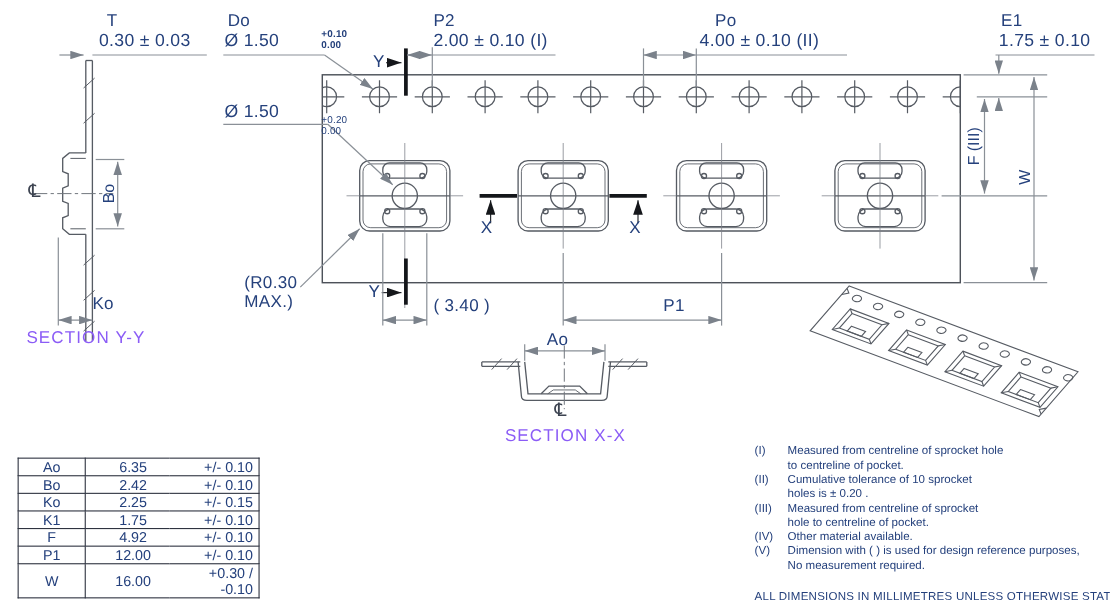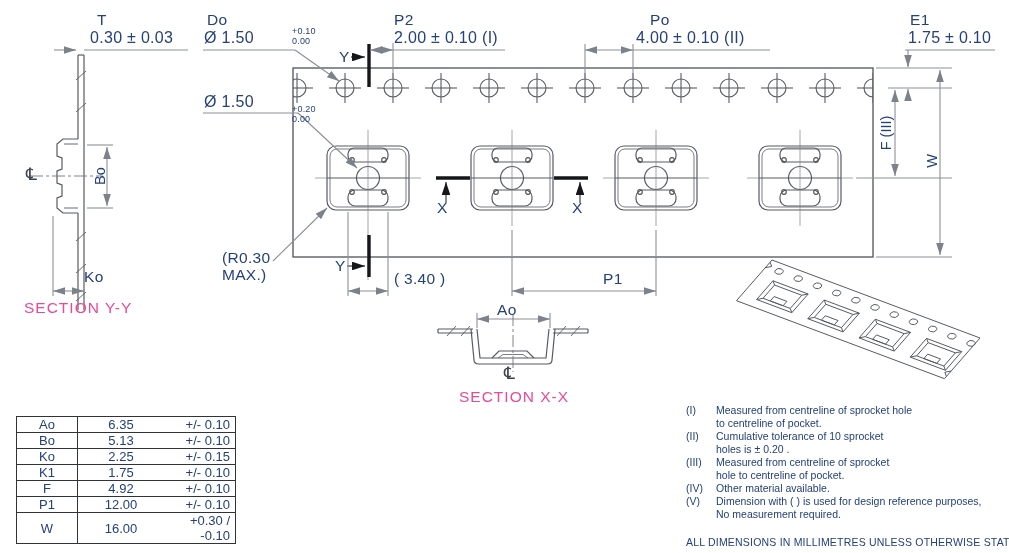--- a/index.html
+++ b/index.html
@@ -3,21 +3,21 @@
 <meta charset="utf-8">
 <style>
   html,body{margin:0;padding:0;background:#fff;}
   #canvas{position:relative;width:1009px;height:553px;background:#ffffff;overflow:hidden;
           font-family:"Liberation Sans","DejaVu Sans",sans-serif;}
   svg{position:absolute;left:0;top:0;}
   .lbl{position:absolute;color:#25417c;font-size:15.5px;letter-spacing:.3px;white-space:nowrap;}
   .big{font-size:16px;}
   .stack{position:absolute;color:#25417c;font-size:9px;line-height:9.5px;letter-spacing:.2px;}
   .rot{position:absolute;color:#25417c;font-size:14.5px;text-align:center;transform:rotate(-90deg);white-space:nowrap;}
-  .sec-title{position:absolute;color:#ec4899;font-size:15.5px;letter-spacing:1px;white-space:nowrap;}
+  .sec-title{position:absolute;color:#8b5cf6;font-size:15.5px;letter-spacing:1px;white-space:nowrap;}
   .cl{position:absolute;color:#3c4350;font-size:17px;font-family:"DejaVu Sans",sans-serif;}
   
   .spec-table{position:absolute;left:16px;top:416px;border-collapse:collapse;}
   .spec-table td{border:1.6px solid #2e3340;color:#24407c;font-size:13px;height:15px;padding:0 4px;}
   .spec-table .c1{width:52px;text-align:center;}
   .spec-table .c2{width:58px;text-align:center;padding-left:14px;border-right:none;}
   .spec-table .c3{width:72px;text-align:right;border-left:none;padding-right:5px;}
   
   .notes{position:absolute;left:686px;top:404px;width:306px;color:#24407c;font-size:10.5px;line-height:13px;}
   .note-row{display:flex;}
@@ -315,21 +315,21 @@
         <rect x="224" y="49" width="16" height="8" vector-effect="non-scaling-stroke"></rect>
       </g>
     </g>
   </svg>
 
   <div class="lbl" style="left:97px;top:11px;">T</div>
   <div class="lbl big" style="left:90px;top:29px;">0.30 ± 0.03</div>
 
   <div class="lbl" style="left:207px;top:11px;">Do</div>
   <div class="lbl big" style="left:204px;top:29px;">Ø 1.50</div>
-  <div class="stack" style="left:292px;top:27px;">
+  <div class="stack" style="left:292px;top:27px;font-weight:bold;">
     <div>+0.10</div>
     <div>0.00</div>
   </div>
 
   <div class="lbl big" style="left:204px;top:93px;">Ø 1.50</div>
   <div class="stack" style="left:292px;top:91px;margin-top:14px;">
     <div>+0.20</div>
     <div>0.00</div>
   </div>
 
@@ -368,21 +368,21 @@
 
   <table class="spec-table">
     <tbody>
         <tr>
           <td class="c1">Ao</td>
           <td class="c2">6.35</td>
           <td class="c3">+/- 0.10</td>
         </tr>
     <tr>
           <td class="c1">Bo</td>
-          <td class="c2">5.13</td>
+          <td class="c2">2.42</td>
           <td class="c3">+/- 0.10</td>
         </tr>
     <tr>
           <td class="c1">Ko</td>
           <td class="c2">2.25</td>
           <td class="c3">+/- 0.15</td>
         </tr>
     <tr>
           <td class="c1">K1</td>
           <td class="c2">1.75</td>

